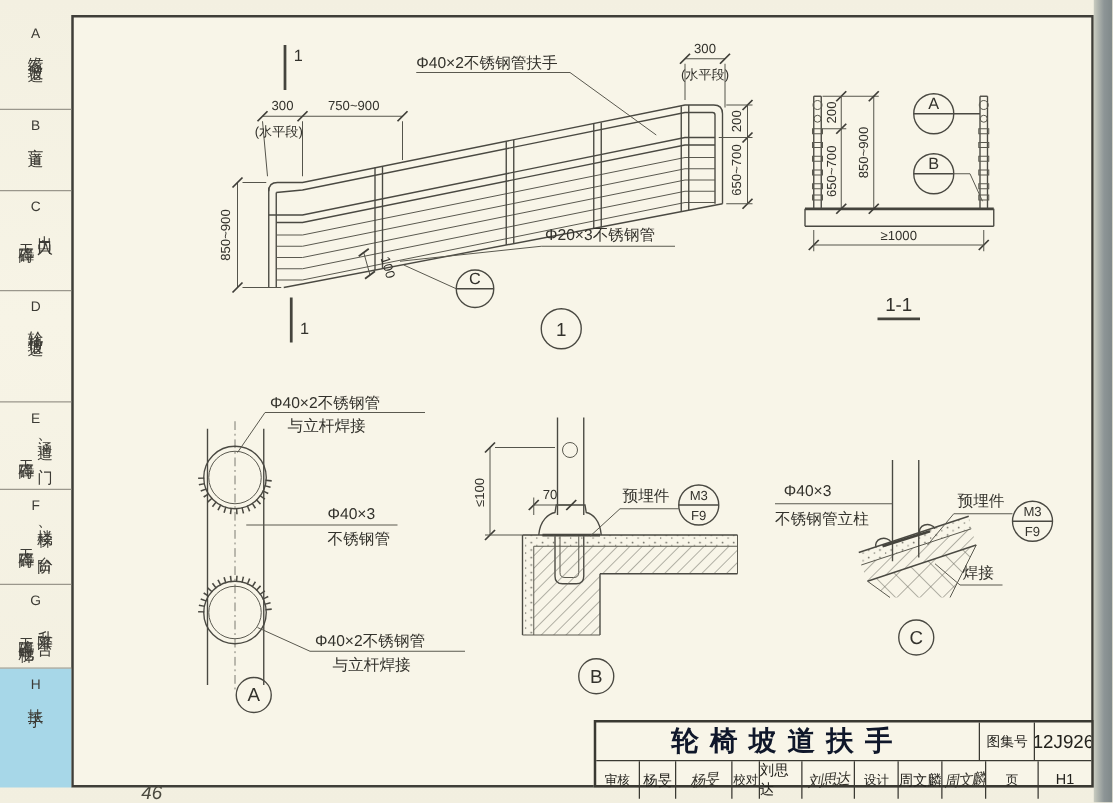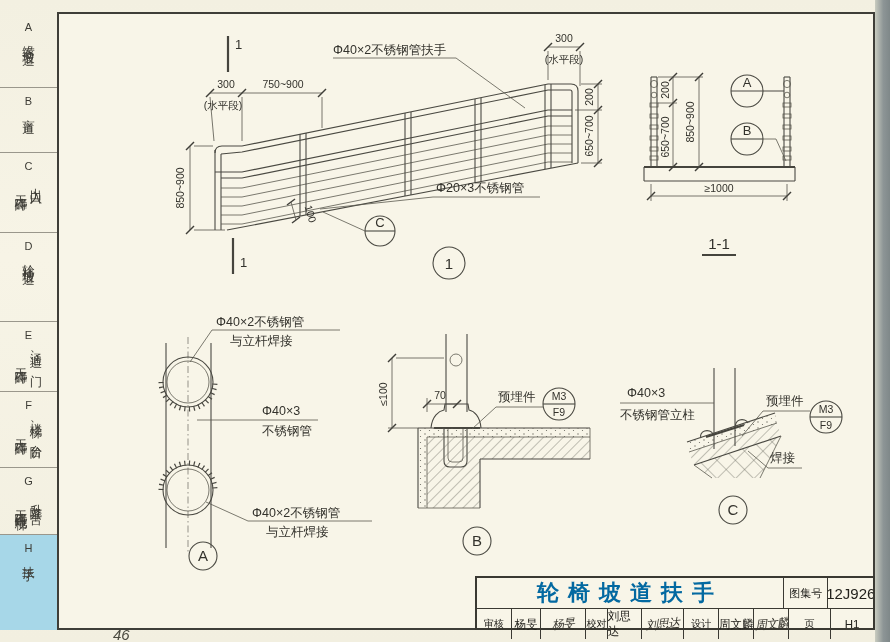--- a/index.html
+++ b/index.html
@@ -36,21 +36,21 @@
   .dtxt{font-size:10.5px;}
   .ltxt{font-size:12.5px;}
   .btxt{font-size:13px;}
   .bigtxt{font-size:15px;}
   
   .tb{position:absolute;left:475px;top:576px;width:400px;height:54px;border:2px solid #3a3932;box-sizing:border-box;display:flex;flex-direction:column;background:#f8f5e8;}
   .tb-row1{display:flex;height:33px;border-bottom:1.2px solid #3a3932;}
   .tb-row2{display:flex;flex:1;}
   .cell{display:flex;align-items:center;justify-content:center;border-right:1.2px solid #3a3932;box-sizing:border-box;overflow:hidden;color:#23221d;}
   .cell:last-child{border-right:none;}
-  .tb-title{width:310px;font-size:22px;letter-spacing:9px;font-weight:bold;color:#0369a1;}
+  .tb-title{width:310px;font-size:22px;letter-spacing:9px;font-weight:bold;color:#0f172a;}
   .tb-atlas-label{width:45px;font-size:11px;}
   .tb-atlas-no{width:45px;font-size:15px;}
   .c-lab{font-size:10px;}
   .c-name{font-size:11.5px;}
   .sig{font-style:italic;transform:rotate(-5deg);color:#35332c;font-size:12px;letter-spacing:-1px;}
   .w25{width:37px;}.w32{width:32px;}.w48{width:48px;}.w23{width:23px;}
   .w37{width:37px;}.w45{width:45px;}.w38{width:38px;}
   .folio{position:absolute;left:113px;top:626px;font-size:15px;font-style:italic;color:#4a493f;}
 </style>
 </head>

